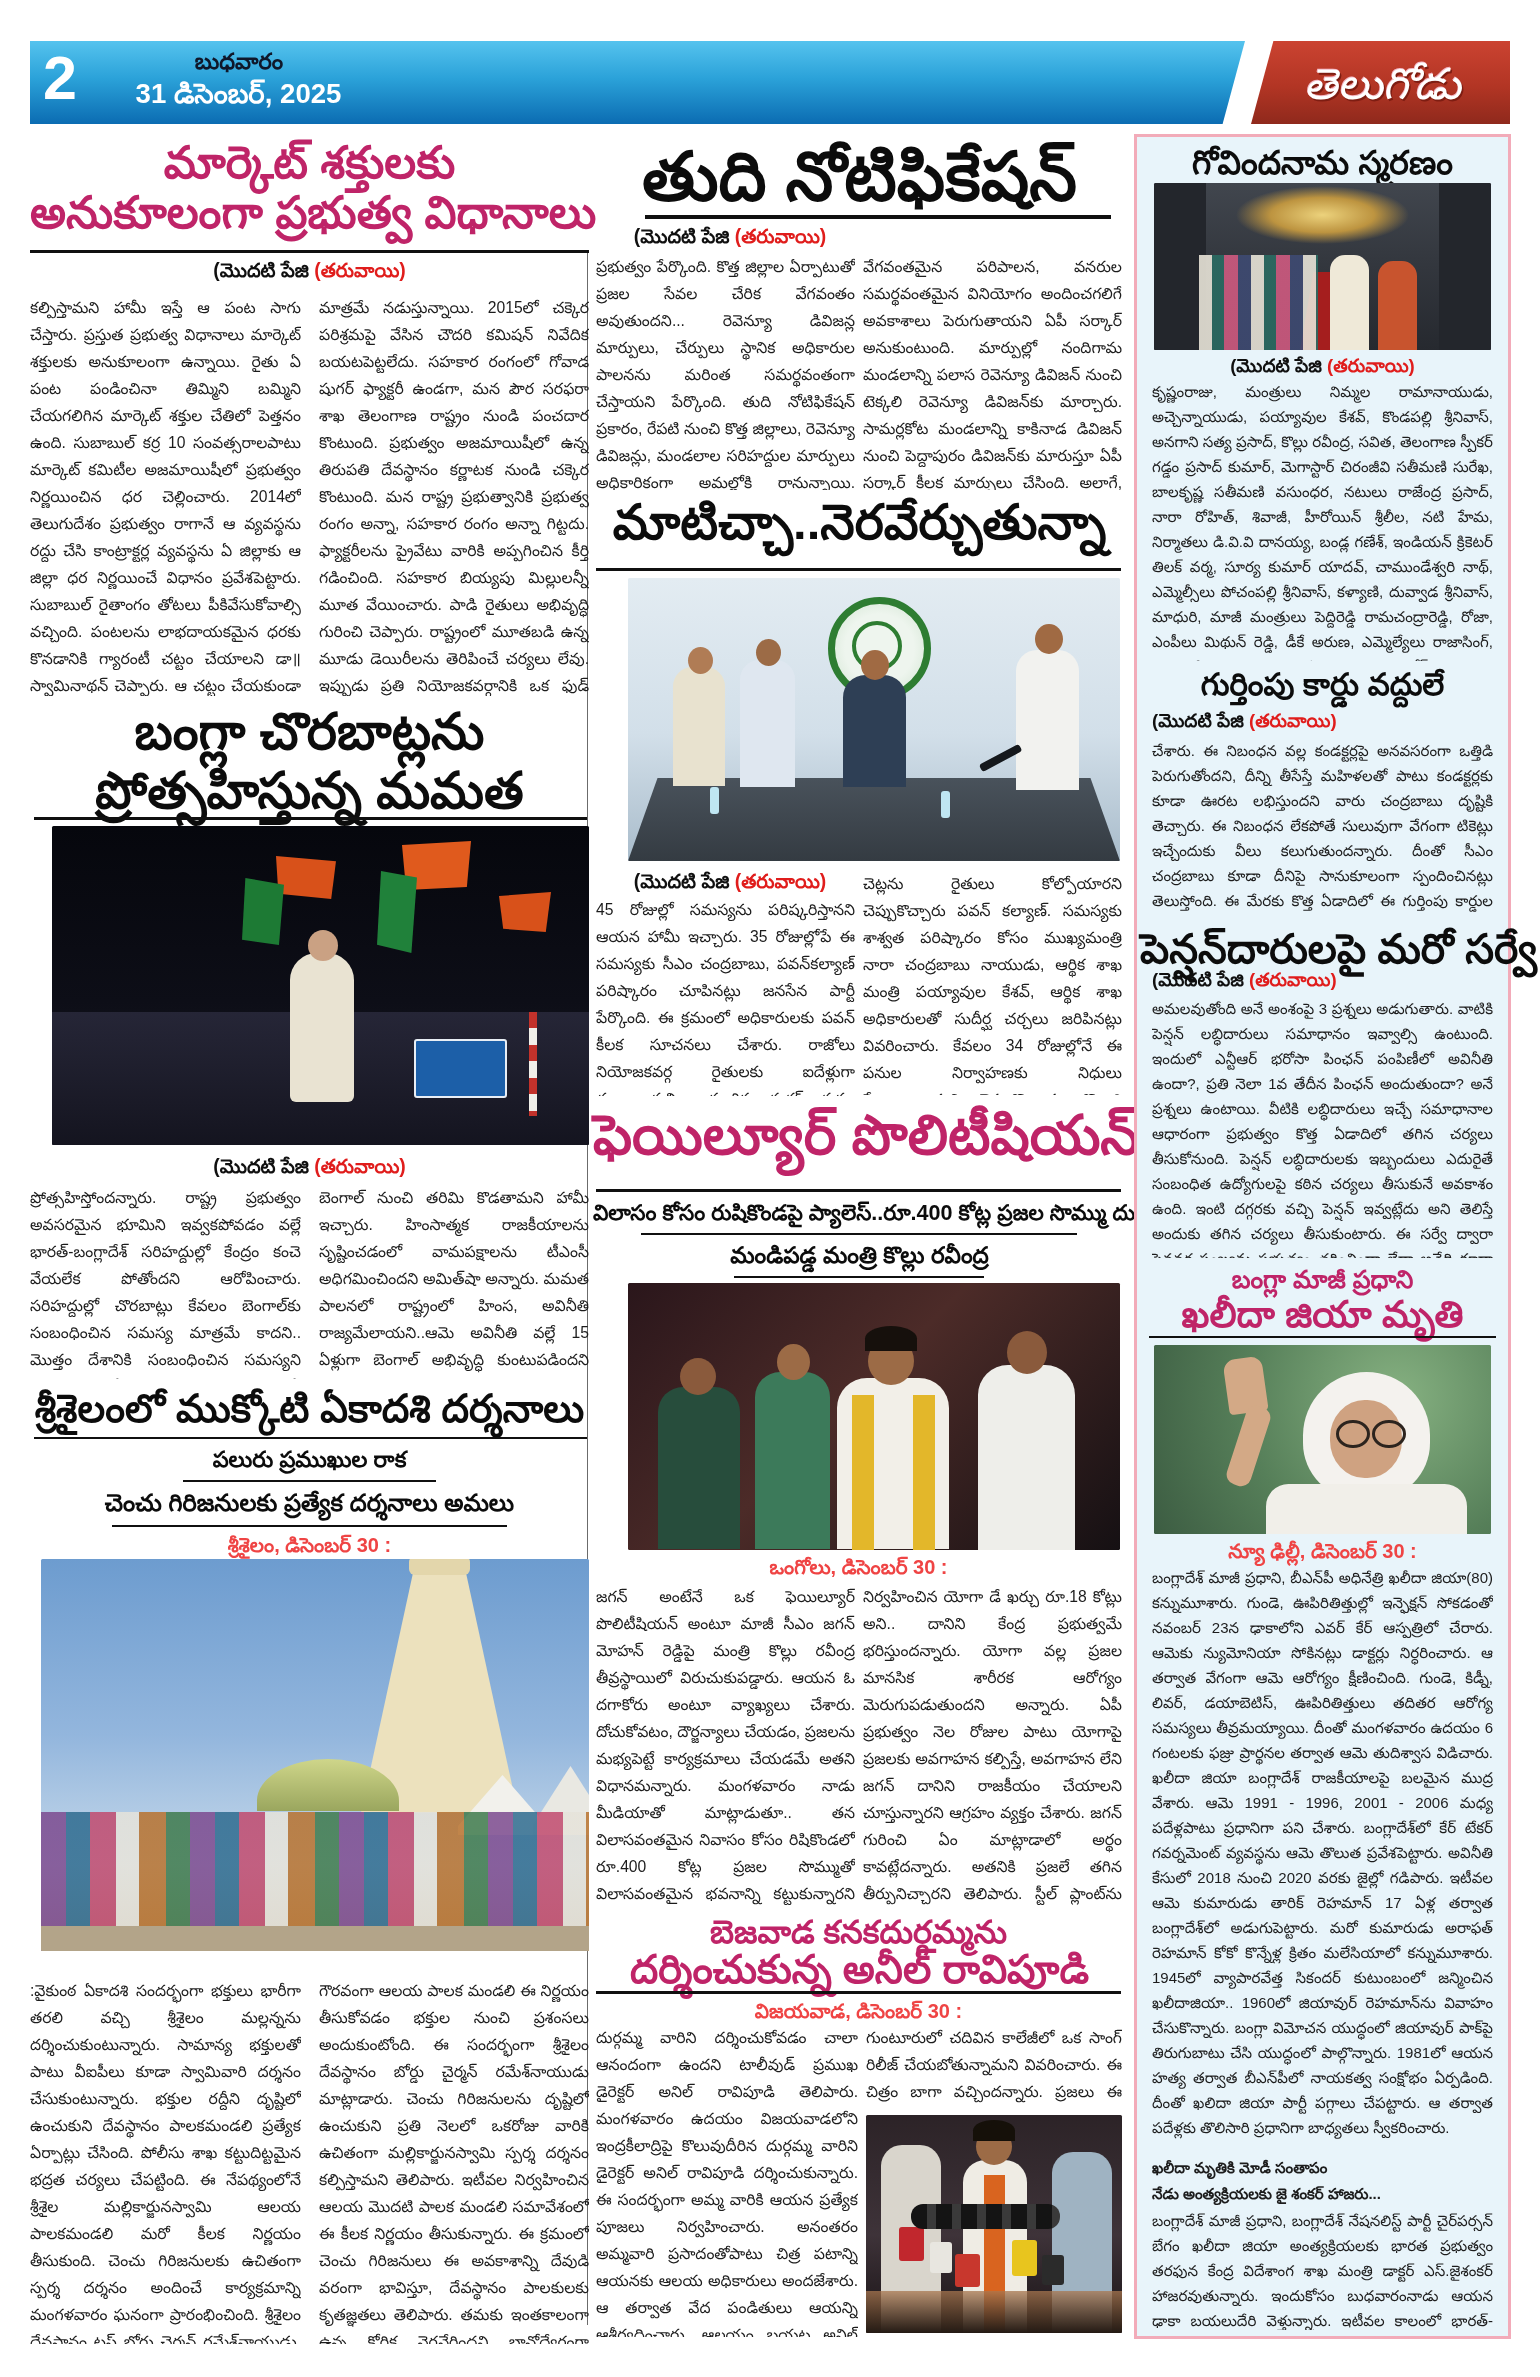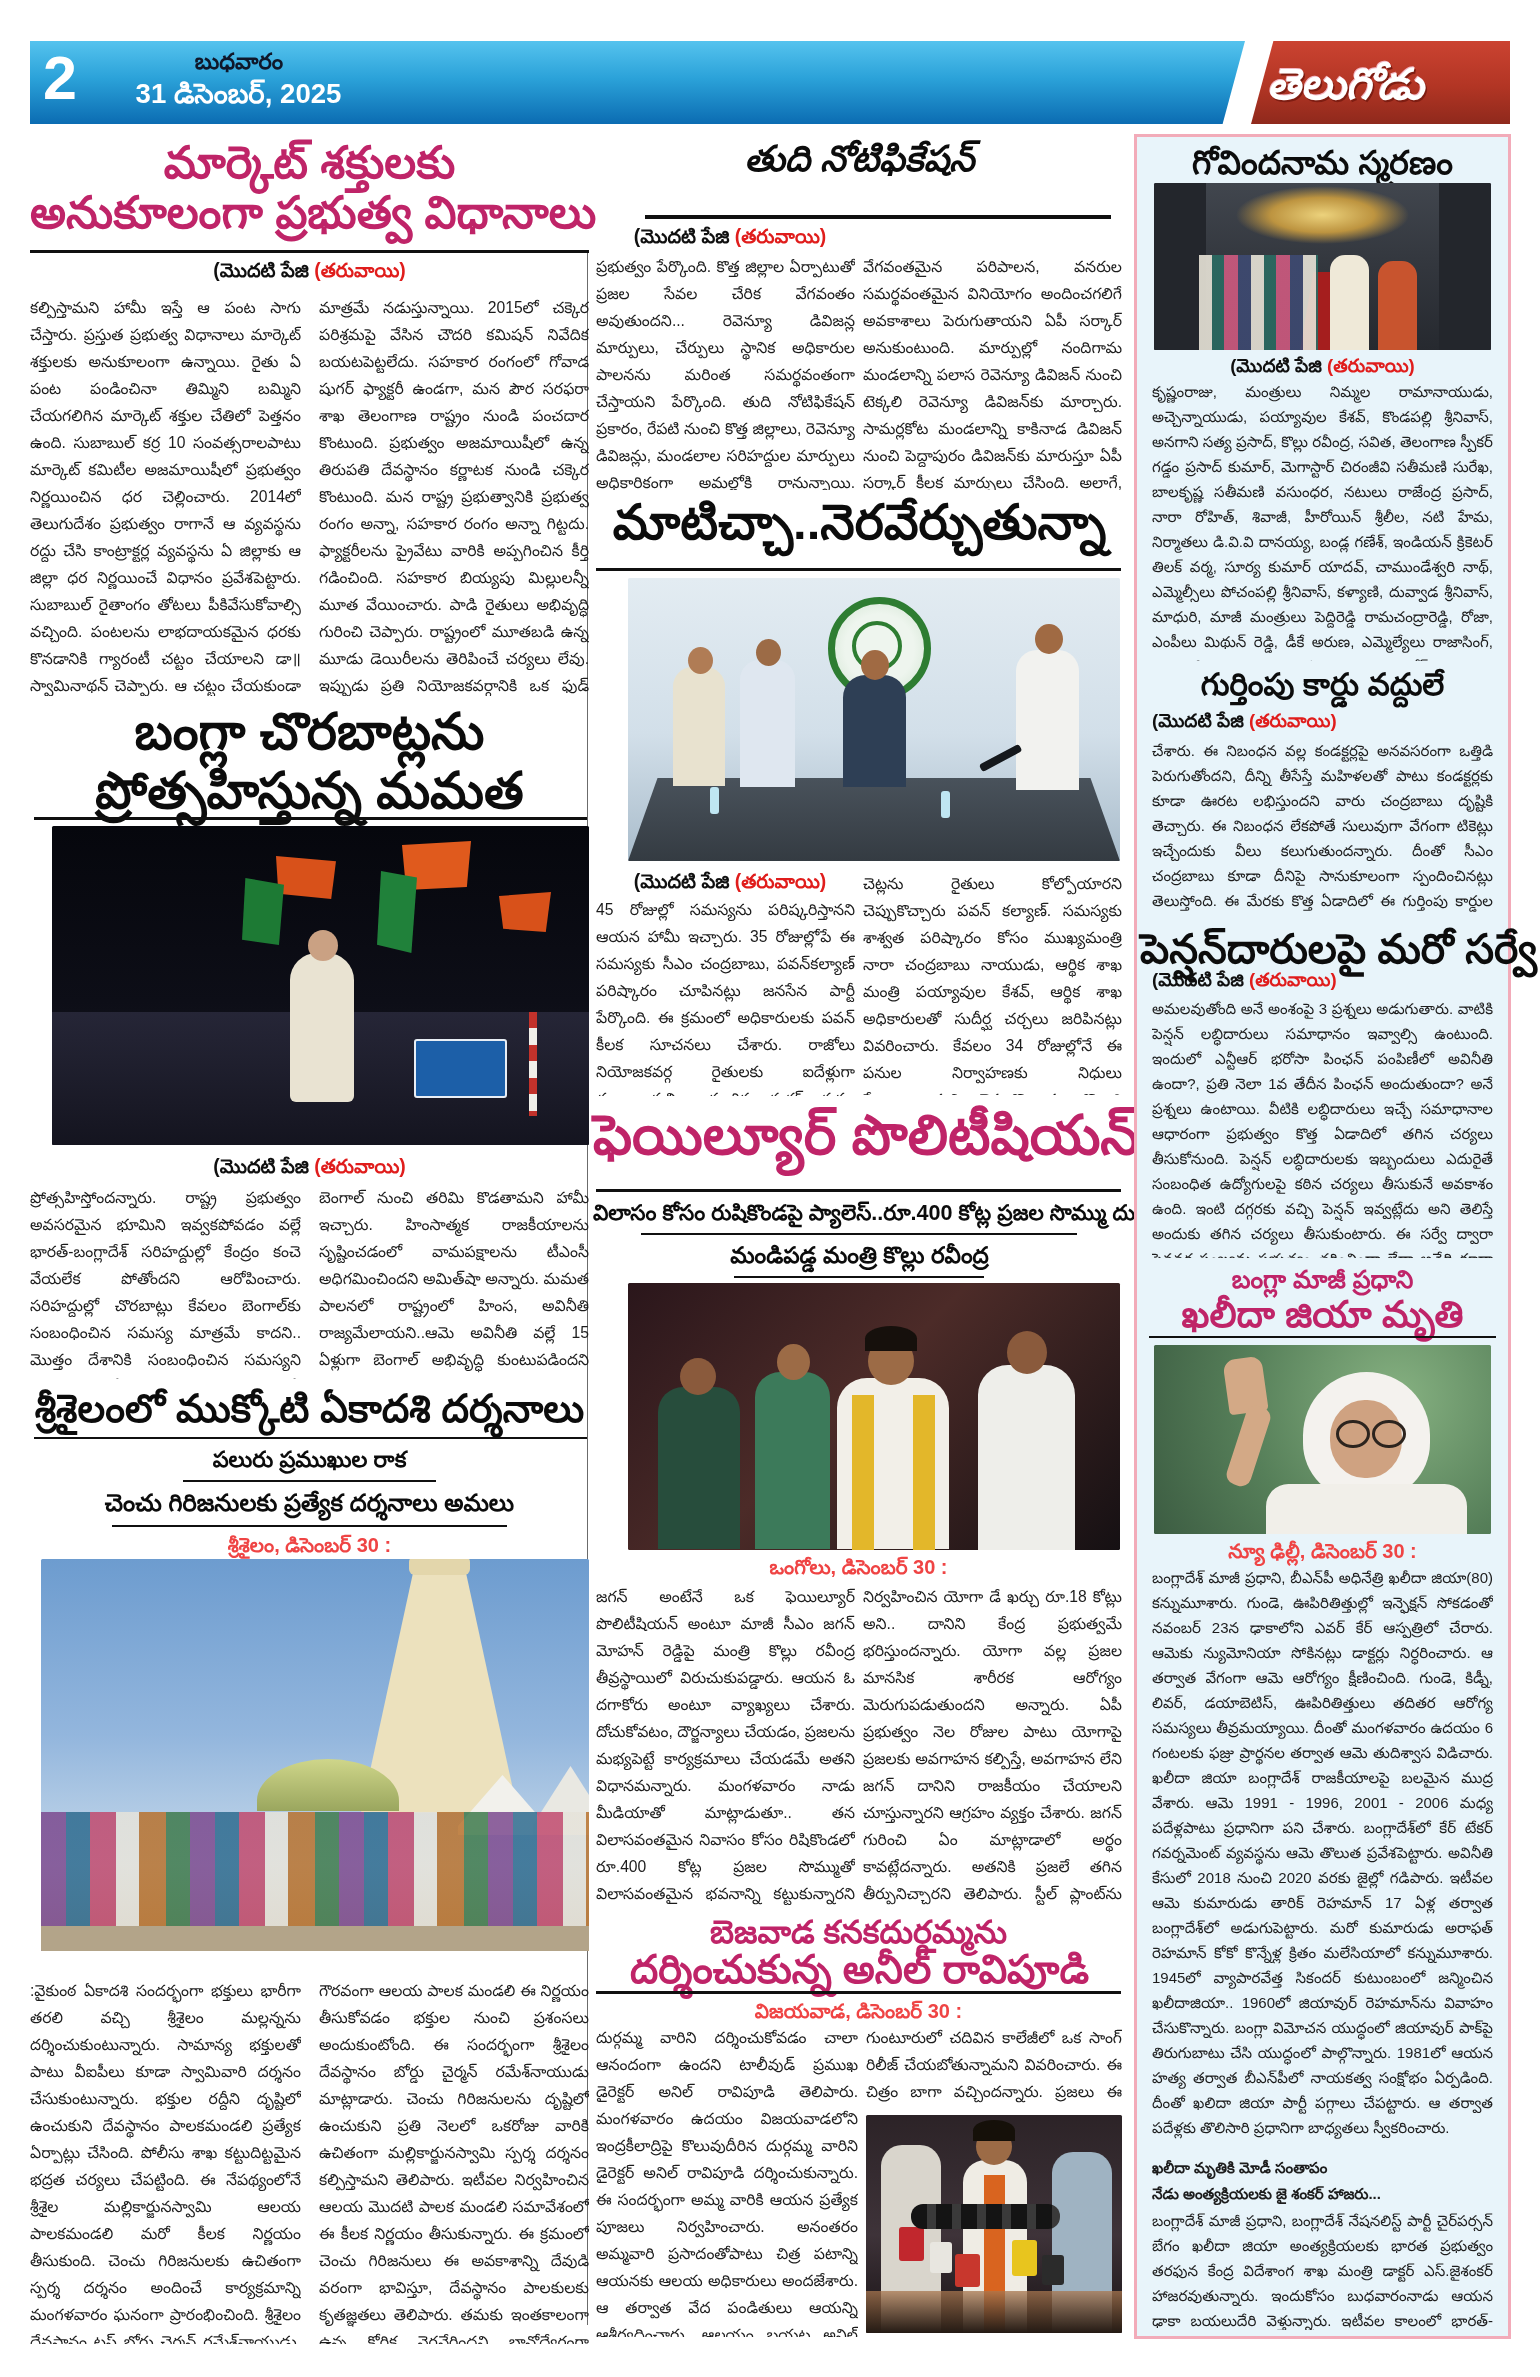--- a/index.html
+++ b/index.html
@@ -8,21 +8,21 @@
   
   .hdr-blue{position:absolute;left:30px;top:41px;width:1215px;height:83px;
     background:linear-gradient(180deg,#55c3ee 0%,#2ba2d9 45%,#0b6cb2 100%);
     clip-path:polygon(0 0,100% 0,calc(100% - 22.4px) 100%,0 100%);}
   .hdr-red{position:absolute;left:1251px;top:41px;width:259px;height:83px;
     background:linear-gradient(180deg,#cb4331 0%,#b23524 55%,#8f291c 100%);
     clip-path:polygon(22.4px 0,100% 0,100% 100%,0 100%);}
   .pgnum{position:absolute;left:43px;top:43px;font-size:61px;font-weight:bold;color:#fff;}
   .hday{position:absolute;left:142px;top:49px;width:194px;text-align:center;font-size:22.4px;font-weight:bold;color:#0f172a;}
   .hdate{position:absolute;left:112px;top:78px;width:253px;text-align:center;font-size:27.6px;font-weight:bold;color:#fff;}
-  .logo{position:absolute;left:1267px;top:60px;width:231px;font-size:43px;font-weight:bold;
+  .logo{position:absolute;left:1267px;top:60px;width:231px;text-align:center;font-size:43px;font-weight:normal;
         font-style:italic;color:#ffffff;text-shadow:1.5px 1.5px 0 #7e1d12,-0.7px -0.7px 0 #f3b7c4;}
   .hl{position:absolute;text-align:center;font-weight:bold;white-space:nowrap;line-height:1.08;}
   .magenta{color:#bf2468;}
   .blackhl{color:#0c0c0c;}
   .rule{position:absolute;background:#101010;}
   .cont{position:absolute;text-align:center;font-size:19.4px;font-weight:bold;color:#101010;white-space:nowrap;}
   .cont .t{color:#e01d1c;}
   .dateline{position:absolute;text-align:center;font-size:20px;font-weight:bold;color:#ef4444;}
   .col{position:absolute;font-size:15.7px;line-height:27px;text-align:justify;color:#1c1c1c;overflow:hidden;}
   .rb-col{font-size:15px;line-height:25px;}
@@ -98,21 +98,21 @@
     <div style="left:368px;top:-3px;width:61px;height:19.4px;background:#e3d6ab;border-radius:6px;"></div>
     <div style="left:216px;top:200px;width:142px;height:52px;background:linear-gradient(180deg,#cfd68a,#9aa65e);border-radius:50% 50% 0 0/80% 80% 0 0;"></div>
     <div style="left:417px;top:216px;width:89px;height:60px;background:#f2f1ec;clip-path:polygon(50% 0,100% 85%,100% 100%,0 100%,0 85%);"></div>
     <div style="left:492px;top:207px;width:75px;height:69px;background:#e9e8e2;clip-path:polygon(50% 0,100% 85%,100% 100%,0 100%,0 85%);"></div>
     <div style="left:0;top:253px;width:548px;height:139px;background:repeating-linear-gradient(90deg,#7c4a8f 0 25px,#2e6b8f 25px 49px,#c14a6e 49px 75px,#e6e3da 75px 98px,#b8722e 98px 125px,#3e7a4c 125px 149px);opacity:.85;"></div>
     <div style="left:0;top:367px;width:548px;height:25px;background:#b3a489;"></div>
   </div>
   <div class="col" style="left:30px;top:1977px;width:271px;height:367px;">:వైకుంఠ ఏకాదశి సందర్భంగా భక్తులు భారీగా తరలి వచ్చి శ్రీశైలం మల్లన్నను దర్శించుకుంటున్నారు. సామాన్య భక్తులతో పాటు వీఐపీలు కూడా స్వామివారి దర్శనం చేసుకుంటున్నారు. భక్తుల రద్దీని దృష్టిలో ఉంచుకుని దేవస్థానం పాలకమండలి ప్రత్యేక ఏర్పాట్లు చేసింది. పోలీసు శాఖ కట్టుదిట్టమైన భద్రత చర్యలు చేపట్టింది. ఈ నేపథ్యంలోనే శ్రీశైల మల్లికార్జునస్వామి ఆలయ పాలకమండలి మరో కీలక నిర్ణయం తీసుకుంది. చెంచు గిరిజనులకు ఉచితంగా స్పర్శ దర్శనం అందించే కార్యక్రమాన్ని మంగళవారం ఘనంగా ప్రారంభించింది. శ్రీశైలం దేవస్థానం ట్రస్ట్ బోర్డు చైర్మన్ రమేశ్‌నాయుడు, ఈవో శ్రీనివాసరావు ఈ కార్యక్రమాన్ని అధికారికంగా ప్రారంభించారు. ప్రత్యేక దర్శనంలో భాగంగా సుమారు 100 మంది చెంచు గిరిజనులు మల్లికార్జునస్వామిని స్పర్శ దర్శనం చేసుకున్నారు. శ్రీశైల క్షేత్రానికి చారిత్రకంగా, ఆధ్యాత్మికంగా చెంచు గిరిజనులతో విడదీయరాని అనుబంధం ఉంది. శ్రీశైలం అరణ్య ప్రాంతంలో నివసించే చెంచులు ఆదికాలం నుంచి ఈ క్షేత్రానికి సంరక్షకులుగా, సేవకులుగా వ్యవహరిస్తూ వస్తున్నారు. వారి సంప్రదాయాలు, ఆచారాలకు</div>
   <div class="col" style="left:319px;top:1977px;width:270px;height:367px;">గౌరవంగా ఆలయ పాలక మండలి ఈ నిర్ణయం తీసుకోవడం భక్తుల నుంచి ప్రశంసలు అందుకుంటోంది. ఈ సందర్భంగా శ్రీశైలం దేవస్థానం బోర్డు చైర్మన్ రమేశ్‌నాయుడు మాట్లాడారు. చెంచు గిరిజనులను దృష్టిలో ఉంచుకుని ప్రతి నెలలో ఒకరోజు వారికి ఉచితంగా మల్లికార్జునస్వామి స్పర్శ దర్శనం కల్పిస్తామని తెలిపారు. ఇటీవల నిర్వహించిన ఆలయ మొదటి పాలక మండలి సమావేశంలో ఈ కీలక నిర్ణయం తీసుకున్నారు. ఈ క్రమంలో చెంచు గిరిజనులు ఈ అవకాశాన్ని దేవుడి వరంగా భావిస్తూ, దేవస్థానం పాలకులకు కృతజ్ఞతలు తెలిపారు. తమకు ఇంతకాలంగా ఉన్న కోరిక నెరవేరిందని భావోద్వేగంగా స్పందించారు. శ్రీశైల మల్లికార్జునస్వామి ఆలయంలో చెంచు గిరిజనులకు ఉచిత స్పర్శ దర్శనం ప్రారంభం కావడం ఒక చారిత్రక నిర్ణయంగా నిలిచింది. ఇది సంప్రదాయానికి, సమానత్వానికి, గిరిజన సంక్షేమానికి ప్రతీకగా నిలిచింది. భవిష్యత్తులో ఆలయ పాలక మండలి ఇలాంటి మరిన్ని కార్యక్రమాలు చేపట్టాలని భక్తులు కోరుతున్నారు.</div>
 
-  <div class="hl blackhl" style="left:593px;top:140px;width:533px;font-size:36px;font-style:italic;">తుది నోటిఫికేషన్</div>
+  <div class="hl blackhl" style="left:593px;top:140px;width:533px;font-size:68px;">తుది నోటిఫికేషన్</div>
   <div class="rule" style="left:645px;top:215px;width:466px;height:3.7px;"></div>
   <div class="cont" style="left:596px;top:225px;width:268px;">
     <span>(మొదటి పేజి</span> <span class="t">(తరువాయి)</span>
   </div>
   <div class="col" style="left:596px;top:253px;width:259px;height:237px;">ప్రభుత్వం పేర్కొంది. కొత్త జిల్లాల ఏర్పాటుతో ప్రజల సేవల చేరిక వేగవంతం అవుతుందని... రెవెన్యూ డివిజన్ల మార్పులు, చేర్పులు స్థానిక అధికారుల పాలనను మరింత సమర్థవంతంగా చేస్తాయని పేర్కొంది. తుది నోటిఫికేషన్ ప్రకారం, రేపటి నుంచి కొత్త జిల్లాలు, రెవెన్యూ డివిజన్లు, మండలాల సరిహద్దుల మార్పులు అధికారికంగా అమల్లోకి రానున్నాయి. ప్రజలు, స్థానిక సంస్థలు, అధికారులు అన్ని విధాలుగా ఈ మార్పులకు అనుగుణంగా తమ కార్యక్రమాలను సర్దుబాటు చేసుకోవాల్సి ఉంది. ఈ కొత్త ఏర్పాట్లు ఏపీలో పరిపాలనలో మరింత సమర్థత, ప్రజల చేరికలో పౌరసత్వం, స్థానిక అభివృద్ధికి దోహదపడతాయని రాజకీయ విశ్లేషకులు అభిప్రాయ పడుతున్నారు. ఏపీలో కొత్త జిల్లాల ఏర్పాటుతో ప్రజలకు సమగ్ర సేవలు,</div>
   <div class="col" style="left:863px;top:253px;width:259px;height:237px;">వేగవంతమైన పరిపాలన, వనరుల సమర్థవంతమైన వినియోగం అందించగలిగే అవకాశాలు పెరుగుతాయని ఏపీ సర్కార్ అనుకుంటుంది. మార్పుల్లో నందిగామ మండలాన్ని పలాస రెవెన్యూ డివిజన్ నుంచి టెక్కలి రెవెన్యూ డివిజన్‌కు మార్చారు. సామర్లకోట మండలాన్ని కాకినాడ డివిజన్ నుంచి పెద్దాపురం డివిజన్‌కు మారుస్తూ ఏపీ సర్కార్ కీలక మార్పులు చేసింది. అలాగే, పాడేరు కేంద్రంగా అల్లూరి సీతారామరాజు జిల్లా రీస్టక్చర్ చేయడం, పెనుగొండను వాసవీ పెనుగొడుగా మార్చడం వంటి మార్పులు కూడా నోటిఫికేషన్‌లో చేర్చింది. అనకాపల్లి జిల్లాలో అడ్డరోడ్డు జంక్షన్ రెవెన్యూ డివిజన్‌ను ఏర్పాటు చేయడం, అంబేద్కర్ కోనసీమ జిల్లాలో మండలాల సరిహద్దులను మార్చడం ద్వారా స్థానిక పరిపాలన మరింత సులభతరం అవుతుందని కూటమి ప్రభుత్వం భావించింది.</div>
 
   <div class="hl blackhl" style="left:593px;top:496px;width:533px;font-size:49px;">మాటిచ్చా..నెరవేర్చుతున్నా</div>
   <div class="rule" style="left:596px;top:568px;width:525px;height:3px;"></div>
   <div class="ph ph-meeting" style="left:628px;top:578px;width:492px;height:283px;">

